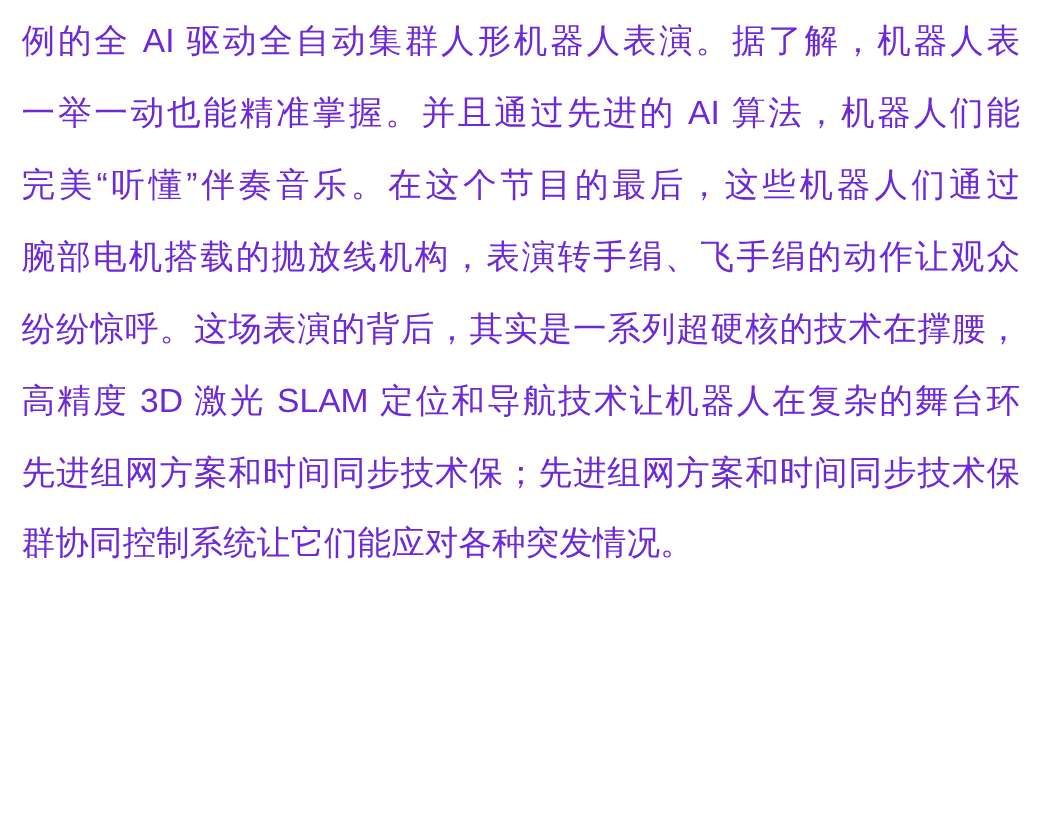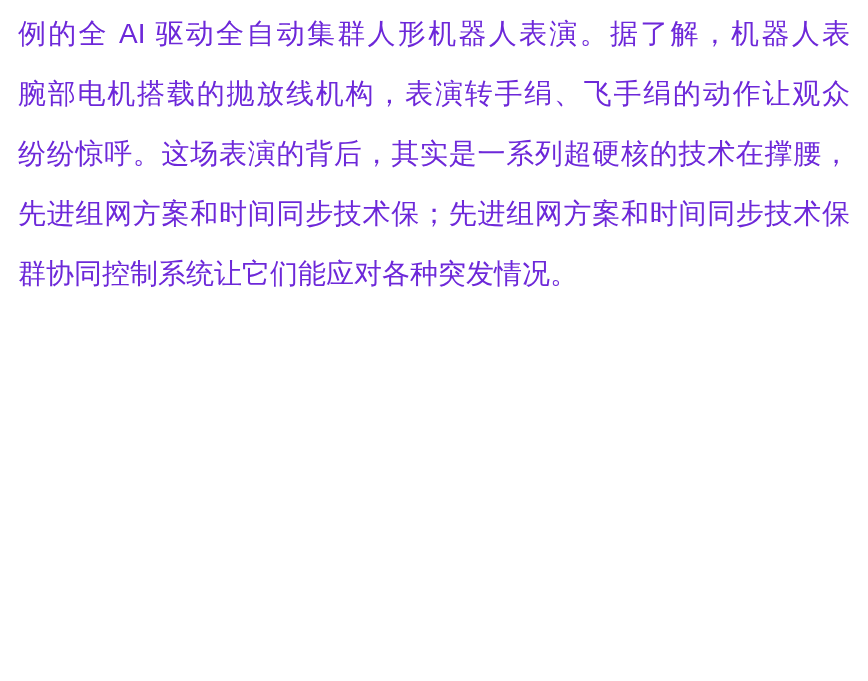--- a/index.html
+++ b/index.html
@@ -34,18 +34,21 @@
     text-align-last: left;
     font-family: Liberation Serif, serif;
   }
 </style>
 </head>
 <body>
 
 <div class="page">
   <div class="text-block">
     <div class="line">例的全 AI 驱动全自动集群人形机器人表演。据了解，机器人表</div>
+    <div class="line">一举一动也能精准掌握。并且通过先进的 AI 算法，机器人们能</div>
+    <div class="line">完美“听懂”伴奏音乐。在这个节目的最后，这些机器人们通过</div>
     <div class="line">腕部电机搭载的抛放线机构，表演转手绢、飞手绢的动作让观众</div>
     <div class="line">纷纷惊呼。这场表演的背后，其实是一系列超硬核的技术在撑腰，</div>
+    <div class="line">高精度 3D 激光 SLAM 定位和导航技术让机器人在复杂的舞台环</div>
     <div class="line">先进组网方案和时间同步技术保；先进组网方案和时间同步技术保</div>
     <div class="line last-line">群协同控制系统让它们能应对各种突发情况。</div>
   </div>
 </div>
 
 </body></html>

